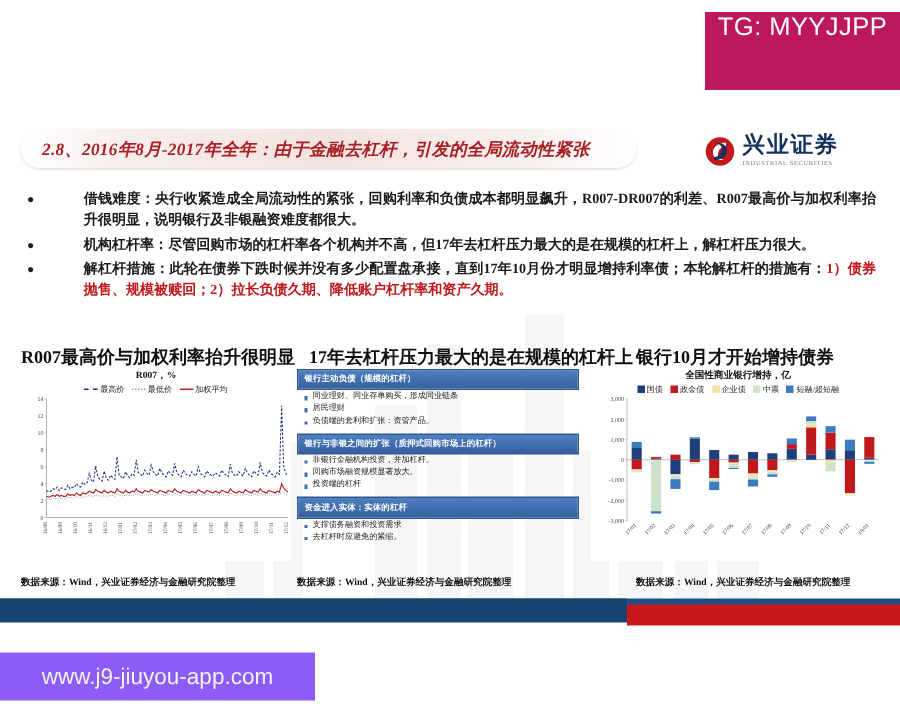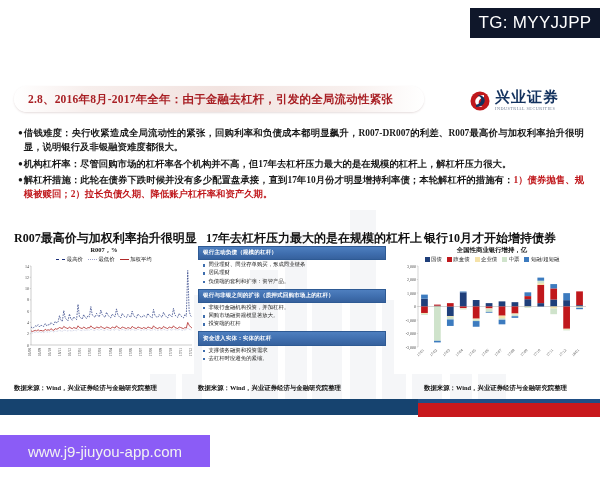--- a/index.html
+++ b/index.html
@@ -3,25 +3,25 @@
 <meta charset="utf-8">
 <style>
   html,body{margin:0;padding:0;}
   body{
     width:600px;height:480px;overflow:hidden;background:#ffffff;
     font-family:"Liberation Serif","DejaVu Serif",serif;
     position:relative;
   }
   
   .tg-badge{
-    position:absolute;top:8px;right:0;width:130px;height:30px;
-    background:#0f172a;color:#ffffff;
+    position:absolute;top:8px;right:0;width:130px;height:52px;
+    background:#be185d;color:#ffffff;
     font-family:"Liberation Sans","DejaVu Sans",sans-serif;
     font-size:17px;letter-spacing:.3px;
-    display:flex;align-items:center;justify-content:center;
+    display:flex;align-items:flex-start;justify-content:center;
   }
   
   .wm-url{
     position:absolute;left:0;top:435px;width:210px;height:32px;
     background:#8b5cf6;color:#f2f2f2;
     font-family:"Liberation Sans","DejaVu Sans",sans-serif;
     font-size:15px;display:flex;align-items:center;justify-content:center;
   }
   
   .skyline{position:absolute;left:0;top:150px;width:600px;height:250px;opacity:.05;pointer-events:none;}
@@ -29,32 +29,33 @@
   .title-band{
     position:absolute;left:14px;top:86px;width:410px;height:26px;
     border-radius:13px;
     background:linear-gradient(90deg,#ffffff 0%,#f7eeec 18%,#f2e3e0 50%,#f8f0ee 82%,#ffffff 100%);
     box-shadow:0 1px 2px rgba(150,120,120,.25);
     display:flex;align-items:center;
   }
   .title-band .t{
     color:#a81f24;font-size:11.5px;font-weight:bold;padding-left:14px;white-space:nowrap;
     letter-spacing:.2px;
+    font-style:italic;
   }
   
   .logo{position:absolute;left:470px;top:86px;width:116px;height:30px;display:flex;align-items:center;}
   .logo-mark{width:20px;height:20px;position:relative;flex:0 0 auto;margin-right:5px;}
   .logo-txt{display:flex;flex-direction:column;line-height:1;}
   .logo-cn{font-size:15px;font-weight:bold;color:#13325e;letter-spacing:1px;white-space:nowrap;}
   .logo-en{font-size:4.2px;color:#6d7b90;letter-spacing:.5px;white-space:nowrap;margin-top:2px;}
   
   .bullets{position:absolute;left:18px;top:126px;width:566px;}
   .blt{display:flex;font-size:9.4px;line-height:1.52;color:#1a1a1a;margin-bottom:2px;}
   .blt .dot{flex:0 0 auto;margin-right:1px;font-size:8px;line-height:1.75;}
-  .blt .txt{flex:1 1 auto;text-align:justify;}
+  .blt .txt{flex:1 1 auto;text-align:justify;margin-left:32px;}
   .red{color:#c0181c;font-weight:bold;}
   
   .ph{position:absolute;font-size:12px;font-weight:bold;color:#111;white-space:nowrap;}
   
   .panel{position:absolute;background:#ffffff;}
   .src{
     position:absolute;font-size:6.4px;color:#111;white-space:nowrap;font-weight:bold;
   }
   
   #leftChart{position:absolute;left:14px;top:246px;width:180px;height:128px;}

